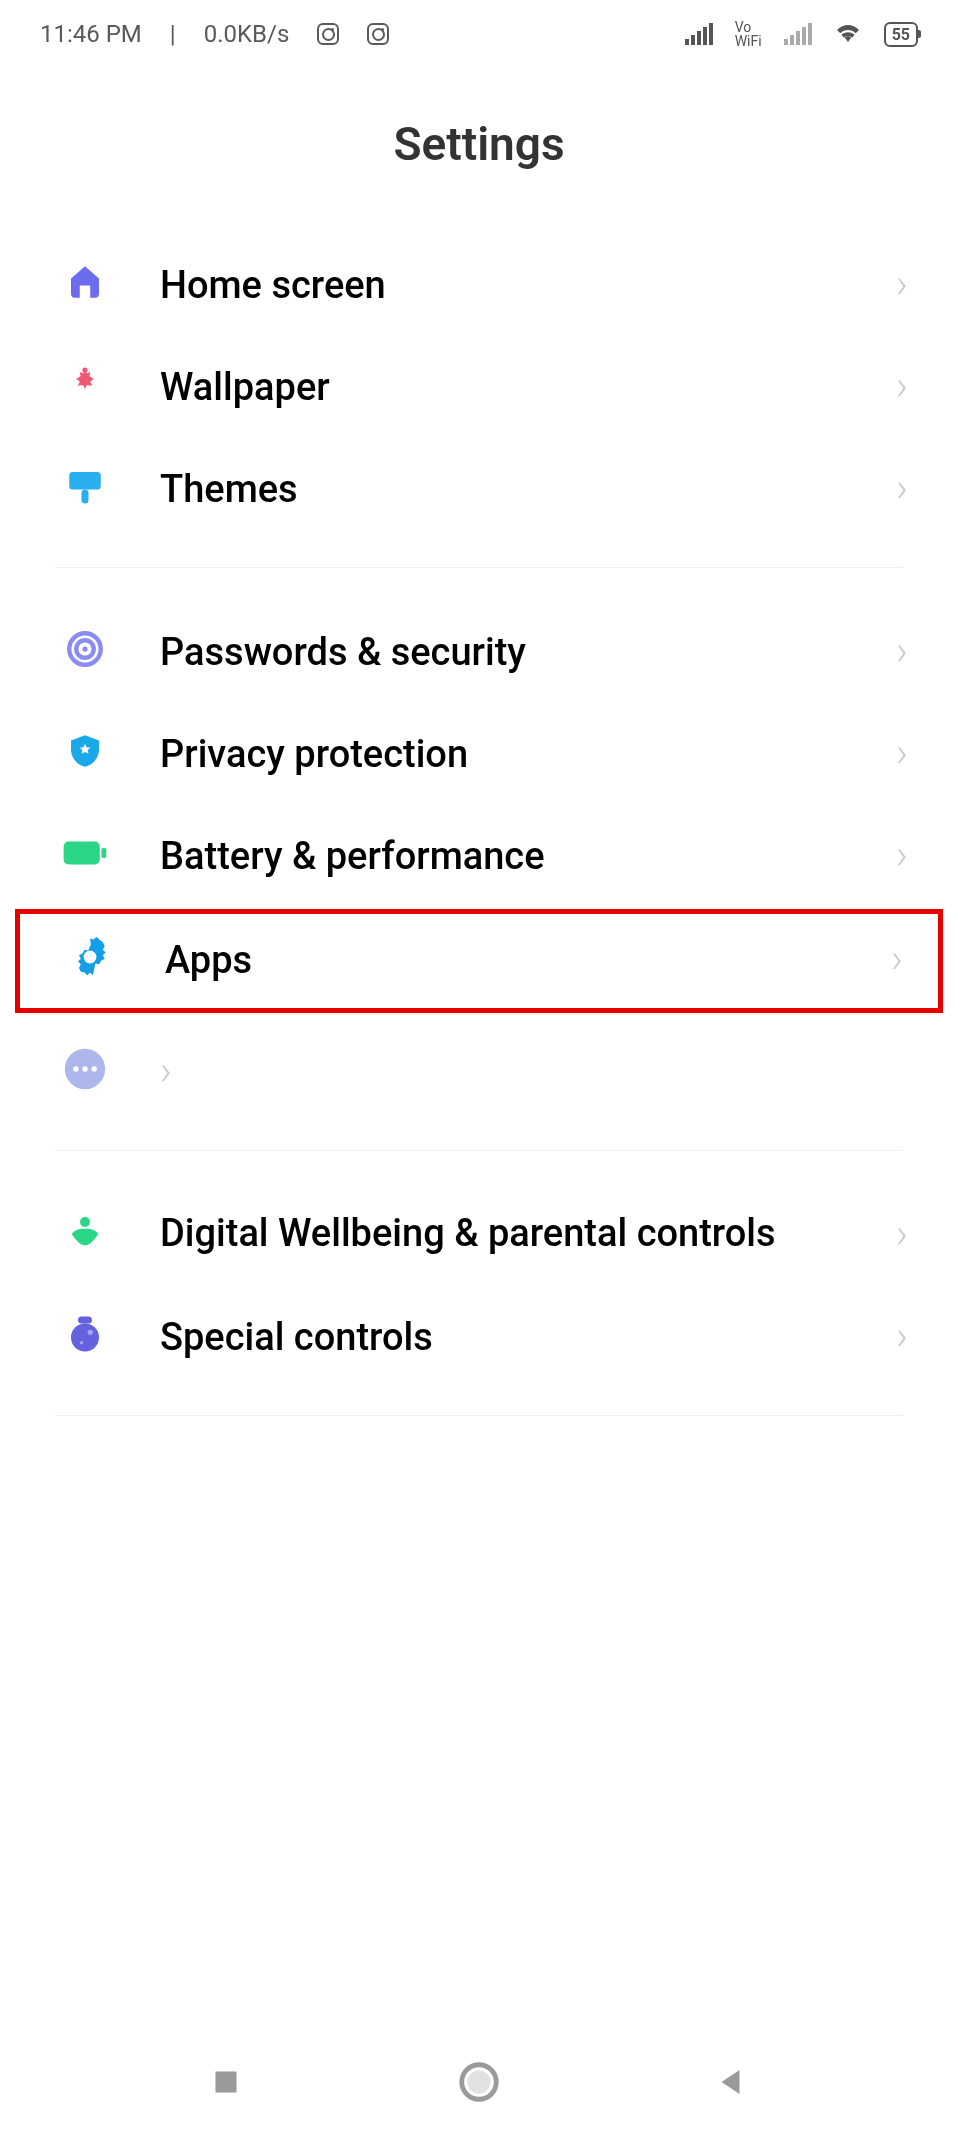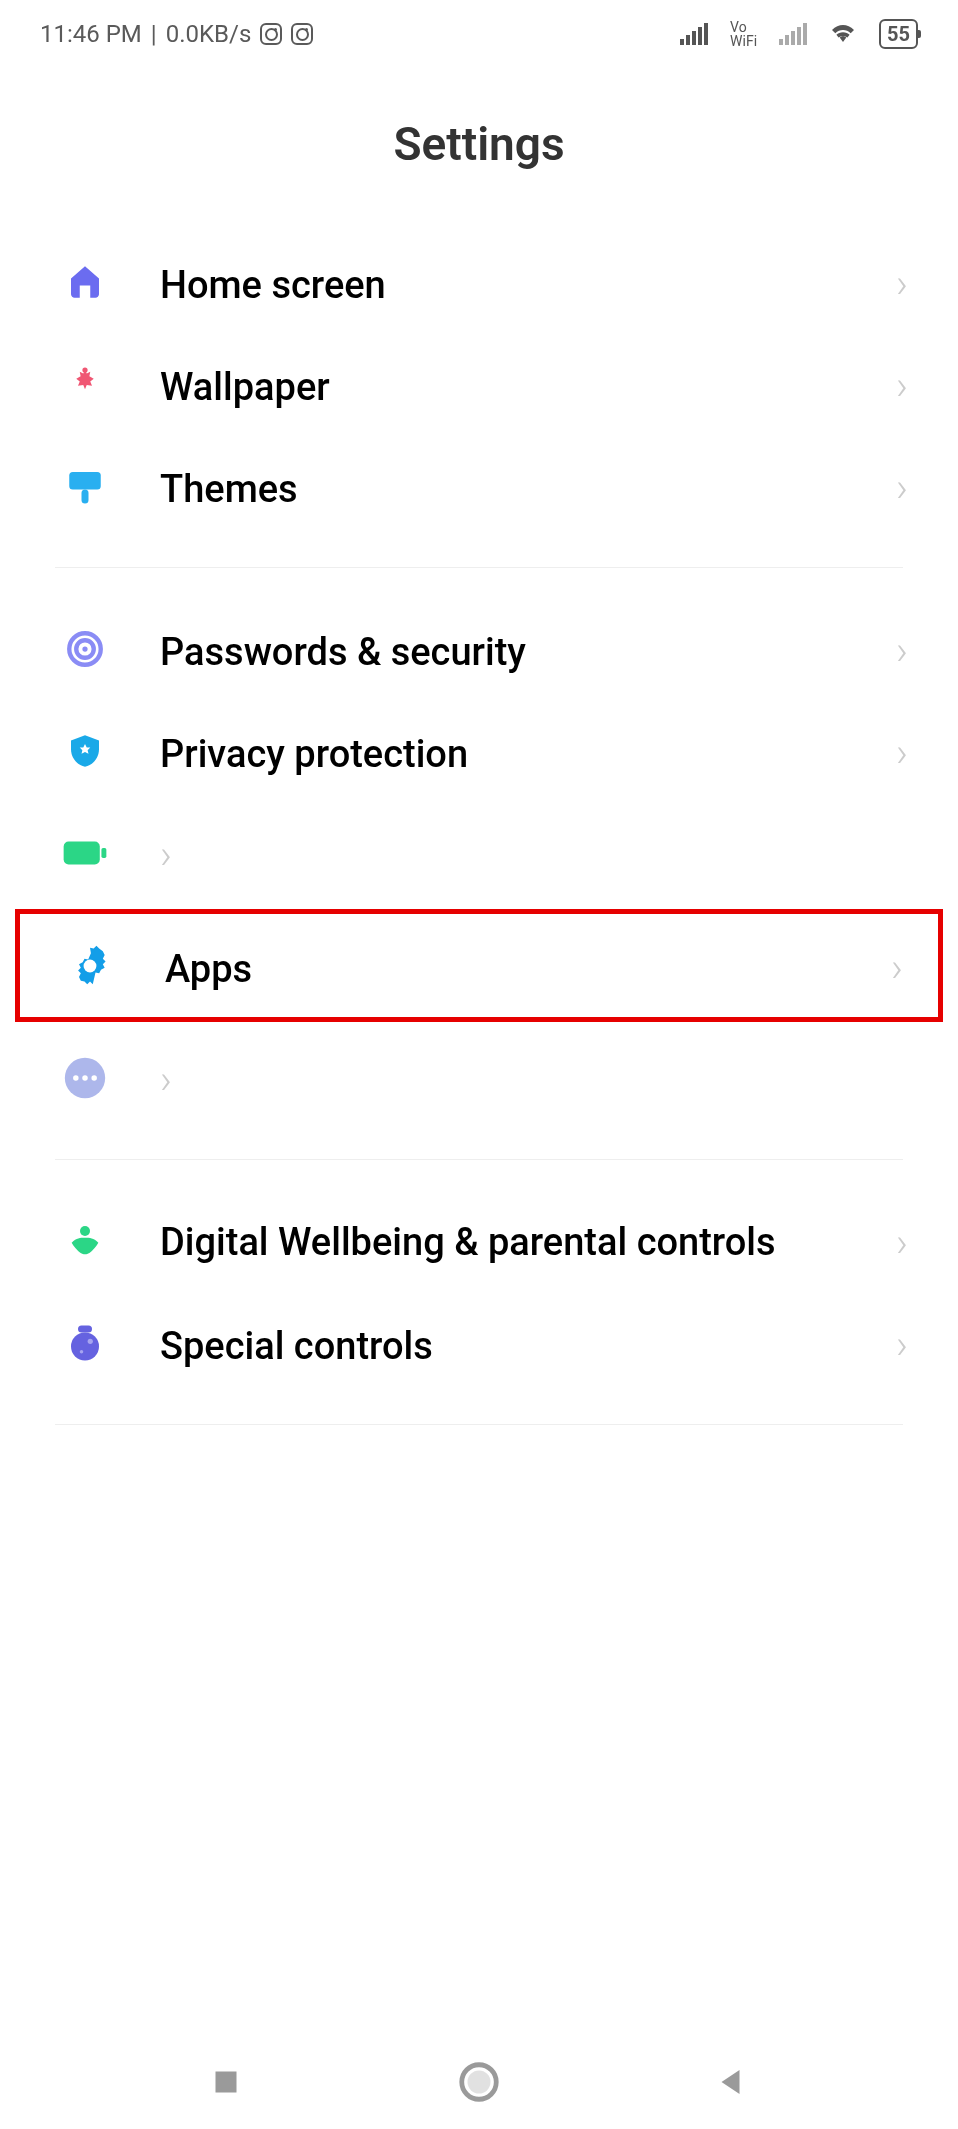--- a/index.html
+++ b/index.html
@@ -13,21 +13,21 @@
     }
     .status-bar {
       display: flex;
       justify-content: space-between;
       align-items: center;
       padding: 10px 40px;
       height: 68px;
       color: #5a5a5a;
       font-size: 24px;
     }
-    .status-left { display: flex; align-items: center; gap: 9px; justify-content: center; }
+    .status-left { display: flex; align-items: center; gap: 28px; justify-content: center; }
     .status-right { display: flex; align-items: center; gap: 22px; }
     .status-text { color: #5a5a5a; }
     .header {
       text-align: center;
       padding: 40px 0 60px 0;
     }
     .header-title {
       font-size: 46px;
       font-weight: 600;
       color: #333;
@@ -38,21 +38,21 @@
     }
     .settings-item {
       display: flex;
       align-items: flex-end;
       padding: 26px 50px 26px 60px;
       position: relative;
     }
     .settings-item.highlighted {
       border: 5px solid #e60000;
       margin: 5px 15px;
-      padding: 27px 35px 26px 45px;
+      padding: 18px 35px 26px 45px;
     }
     .icon-box {
       width: 50px;
       height: 50px;
       display: flex;
       align-items: center;
       justify-content: center;
       margin-right: 50px;
       flex-shrink: 0;
     }
@@ -102,21 +102,21 @@
     .bars.gray span { background: #aaa; }
     .vowifi {
       font-size: 14px;
       color: #555;
       line-height: 1;
     }
     .battery-box {
       border: 2px solid #555;
       border-radius: 6px;
       padding: 1px 6px;
-      font-size: 20px;
+      font-size: 16px;
       font-weight: bold;
       position: relative;
       color: #555;
     }
     .battery-box::after {
       content: '';
       position: absolute;
       right: -5px;
       top: 50%;
       transform: translateY(-50%);
@@ -231,20 +231,21 @@
     <span class="chevron">›</span>
   </div>
 
   <div class="settings-item">
     <div class="icon-box">
       <svg width="46" height="32" viewBox="0 0 28 18">
           <rect x="1" y="2" width="22" height="14" rx="3" fill="#2bd686"></rect>
           <rect x="24" y="6" width="3" height="6" rx="1" fill="#2bd686"></rect>
         </svg>
     </div>
+    <div class="item-label">Battery &amp; performance</div>
     <span class="chevron">›</span>
   </div>
 
   <div class="settings-item highlighted">
     <div class="icon-box">
       <svg width="44" height="44" viewBox="0 0 24 24">
           <path fill="#139ee8" d="M12 2l2 .5 1.5-1.5 1.5 1.5L19 4l1 2-1 2 1.5 1.5-1.5 1.5 1 2-2 1-1 2-2-.5L13.5 22l-1.5-1.5L10.5 22 9 20.5 7 20l-1-2 1-2-1.5-1.5L7 13l-1-2 2-1 1-2 2 .5L12.5 5z"></path>
           <circle cx="12" cy="12" r="3.5" fill="#fff"></circle>
         </svg>
     </div>

